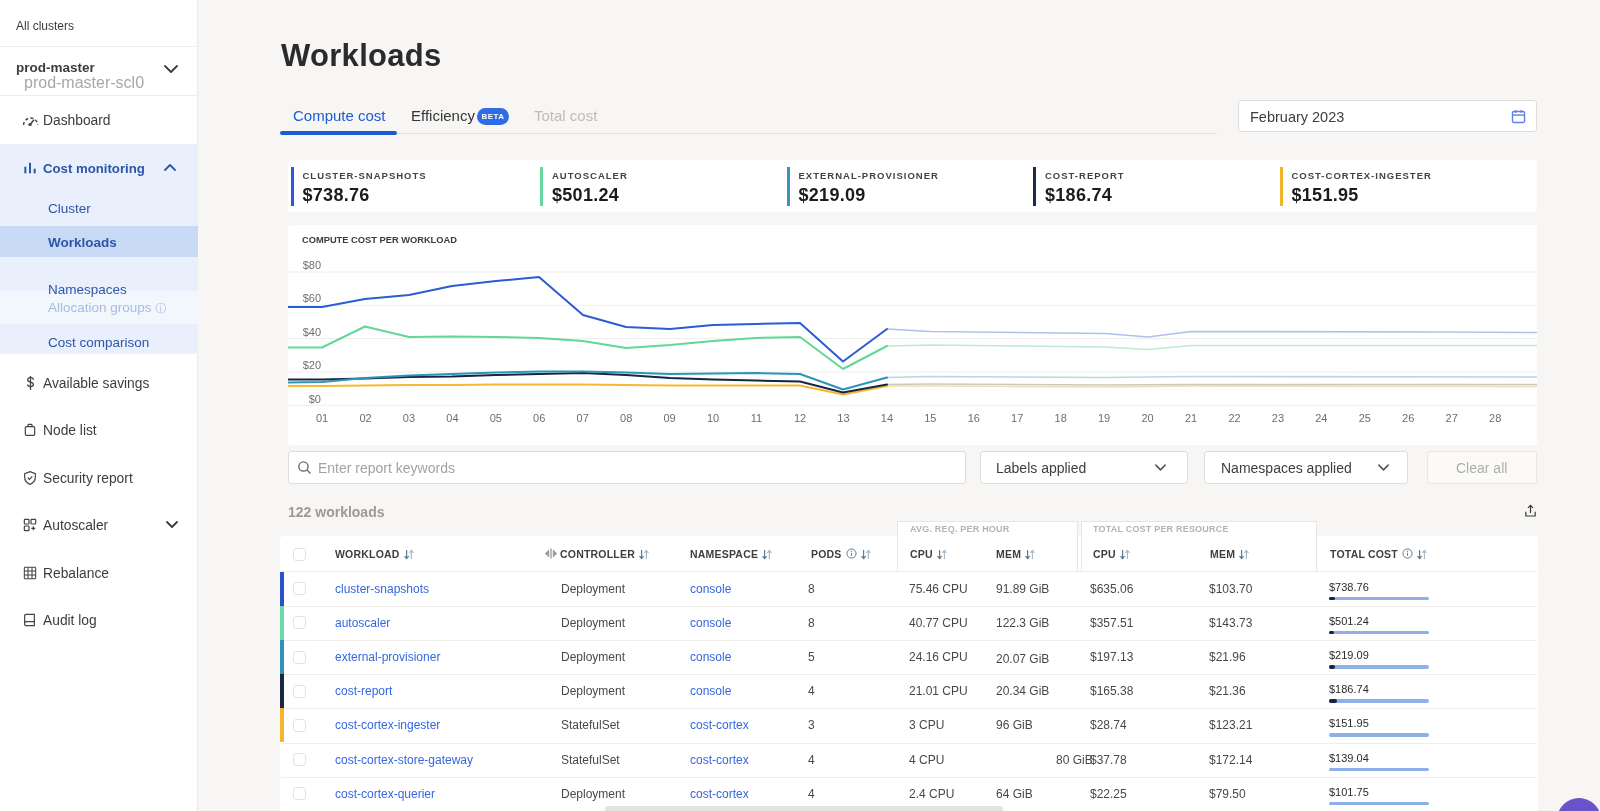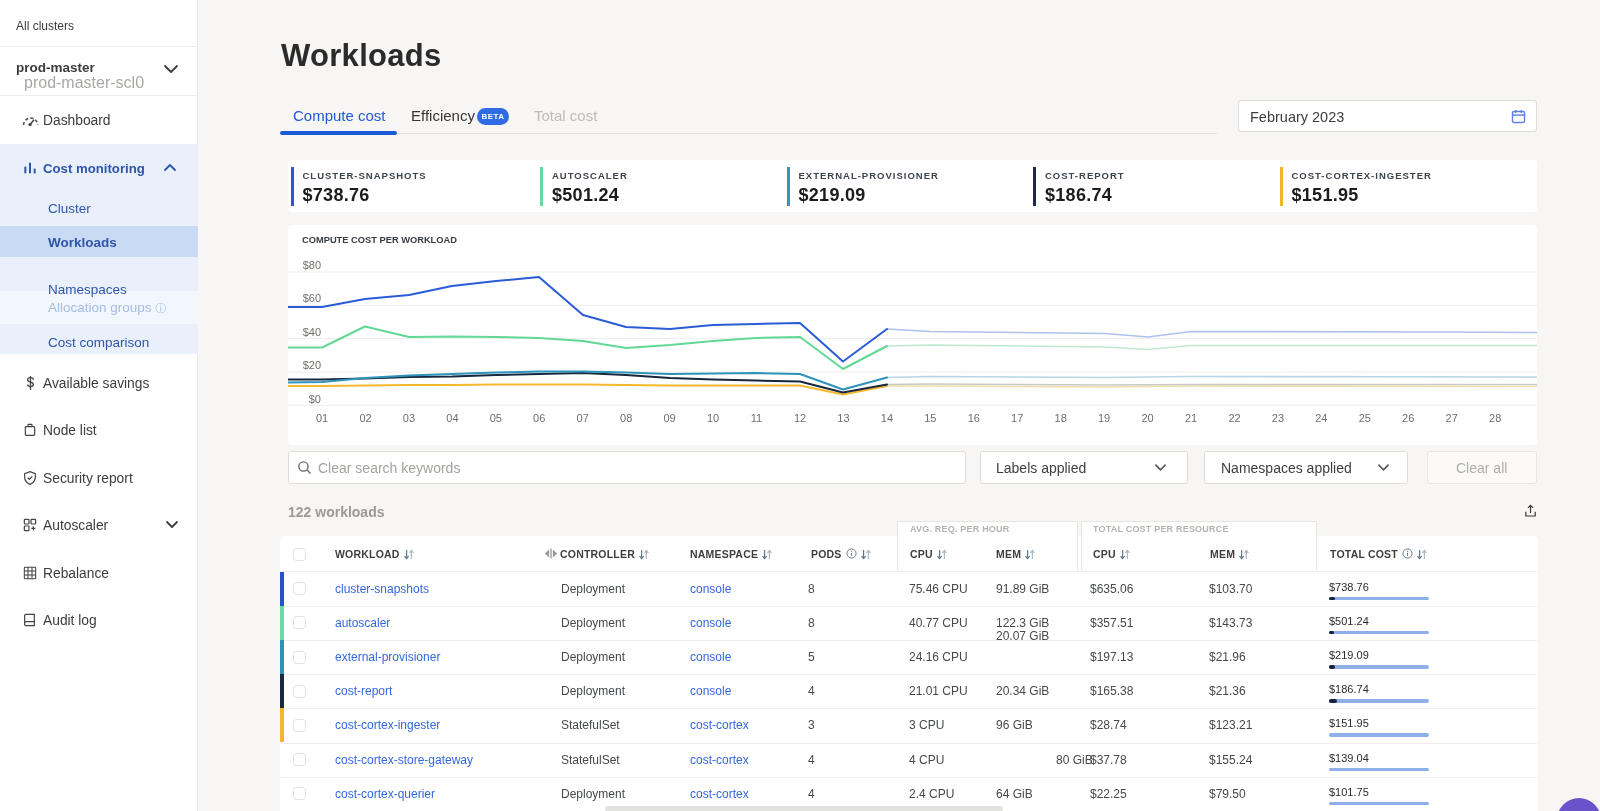--- a/index.html
+++ b/index.html
@@ -247,21 +247,21 @@
         <polyline points="0,82 34,82 77,74 121,70 164,61 208,56 251,52 295,90 338,102 382,104 425,100 468,99 512,98 555,136.5 599,104" fill="none" stroke="#2a5cd6" stroke-width="2" stroke-linejoin="round" stroke-linecap="round"></polyline>
       </svg></div>
 
   <div class="field" style="left:89px; top:451px; width:678px; height:33px;"></div>
   <svg class="abs" style="left:97px; top:459px;" width="17" height="17" viewBox="0 0 24 24">
       <g fill="none" stroke="#6e6e6b" stroke-width="2">
         <circle cx="10.5" cy="10.5" r="6.5"></circle>
         <line x1="15.5" y1="15.5" x2="20.5" y2="20.5"></line>
       </g>
     </svg>
-  <div class="abs" style="left:119px; top:460px; font-size:14px; color:#a3a29f;">Clear search keywords</div>
+  <div class="abs" style="left:119px; top:460px; font-size:14px; color:#a3a29f;">Enter report keywords</div>
 
   <div class="field" style="left:781px; top:451px; width:208px; height:33px;"></div>
   <div class="abs" style="left:797px; top:460px; font-size:14px; color:#3e3e3e;">Labels applied</div>
   <svg class="abs" style="left:955px; top:463px;" width="13" height="9" viewBox="0 0 14 9">
       <path d="M2 2 L7 7 L12 2" fill="none" stroke="#555" stroke-width="1.7" stroke-linecap="round" stroke-linejoin="round"></path>
     </svg>
 
   <div class="field" style="left:1005px; top:451px; width:204px; height:33px;"></div>
   <div class="abs" style="left:1022px; top:460px; font-size:14px; color:#3e3e3e;">Namespaces applied</div>
   <svg class="abs" style="left:1178px; top:463px;" width="13" height="9" viewBox="0 0 14 9">
@@ -370,21 +370,21 @@
     <div class="tbar" style="left:1328.5px; top:630.8px; width:100px;"></div>
     <div class="tdot" style="left:1328.5px; top:630.8px; width:5px;"></div>
     <div class="rowline" style="top:639.9px;"></div>
     <div class="accent" style="top:639.9px; height:34.2px; background:#2e93b9; left:279.5px;"></div>
     <div class="cbx" style="left:293px; top:650.5px;"></div>
     <div class="cell link" style="left:335px; top:657.0px;">external-provisioner</div>
     <div class="cell" style="left:561px; top:657.0px;">Deployment</div>
     <div class="cell link" style="left:690px; top:657.0px;">console</div>
     <div class="cell" style="left:808px; top:657.0px;">5</div>
     <div class="cell" style="left:909px; top:657.0px;">24.16 CPU</div>
-    <div class="cell" style="left:996px; top:636px;">20.07 GiB</div>
+    <div class="cell" style="left:996px; top:659px;">20.07 GiB</div>
     <div class="cell" style="left:1090px; top:657.0px;">$197.13</div>
     <div class="cell" style="left:1209px; top:657.0px;">$21.96</div>
     <div class="cell" style="left:1329px; top:655.0px; color:#2b2b2b; font-size:11px;">$219.09</div>
     <div class="tbar" style="left:1328.5px; top:665.0px; width:100px;"></div>
     <div class="tdot" style="left:1328.5px; top:665.0px; width:6px;"></div>
     <div class="rowline" style="top:674.1px;"></div>
     <div class="accent" style="top:674.1px; height:34.2px; background:#18283e; left:279.5px;"></div>
     <div class="cbx" style="left:293px; top:684.7px;"></div>
     <div class="cell link" style="left:335px; top:691.2px;">cost-report</div>
     <div class="cell" style="left:561px; top:691.2px;">Deployment</div>
@@ -412,21 +412,21 @@
     <div class="tbar" style="left:1328.5px; top:733.4px; width:100px;"></div>
     <div class="rowline" style="top:742.5px;"></div>
     <div class="cbx" style="left:293px; top:753.1px;"></div>
     <div class="cell link" style="left:335px; top:759.6px;">cost-cortex-store-gateway</div>
     <div class="cell" style="left:561px; top:759.6px;">StatefulSet</div>
     <div class="cell link" style="left:690px; top:759.6px;">cost-cortex</div>
     <div class="cell" style="left:808px; top:759.6px;">4</div>
     <div class="cell" style="left:909px; top:759.6px;">4 CPU</div>
     <div class="cell" style="left:1056px; top:759.6px;">80 GiB</div>
     <div class="cell" style="left:1090px; top:759.6px;">$37.78</div>
-    <div class="cell" style="left:1209px; top:759.6px;">$155.24</div>
+    <div class="cell" style="left:1209px; top:759.6px;">$172.14</div>
     <div class="cell" style="left:1329px; top:757.6px; color:#2b2b2b; font-size:11px;">$139.04</div>
     <div class="tbar" style="left:1328.5px; top:767.6px; width:100px;"></div>
     <div class="rowline" style="top:776.7px;"></div>
     <div class="cbx" style="left:293px; top:787.3px;"></div>
     <div class="cell link" style="left:335px; top:793.8px;">cost-cortex-querier</div>
     <div class="cell" style="left:561px; top:793.8px;">Deployment</div>
     <div class="cell link" style="left:690px; top:793.8px;">cost-cortex</div>
     <div class="cell" style="left:808px; top:793.8px;">4</div>
     <div class="cell" style="left:909px; top:793.8px;">2.4 CPU</div>
     <div class="cell" style="left:996px; top:793.8px;text-align:right;">64 GiB</div>

